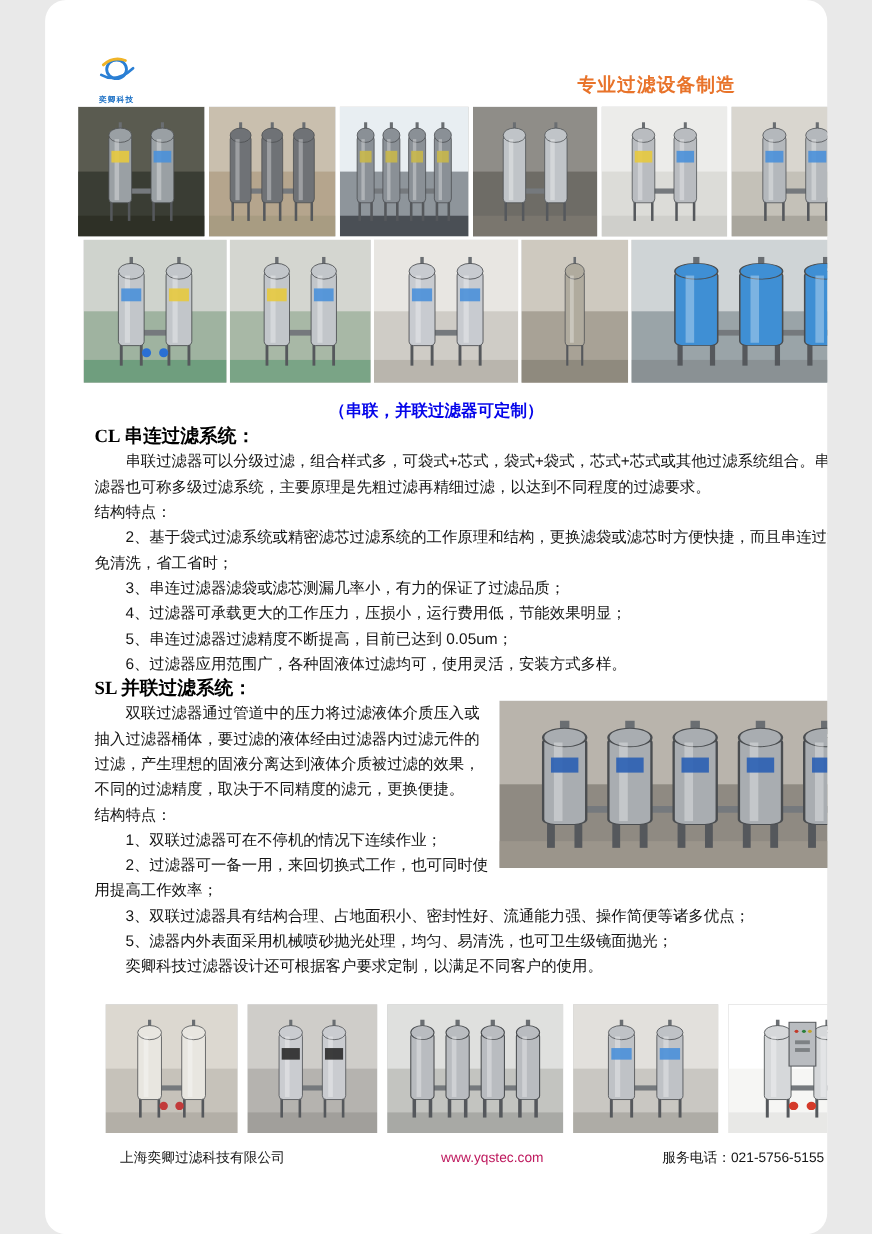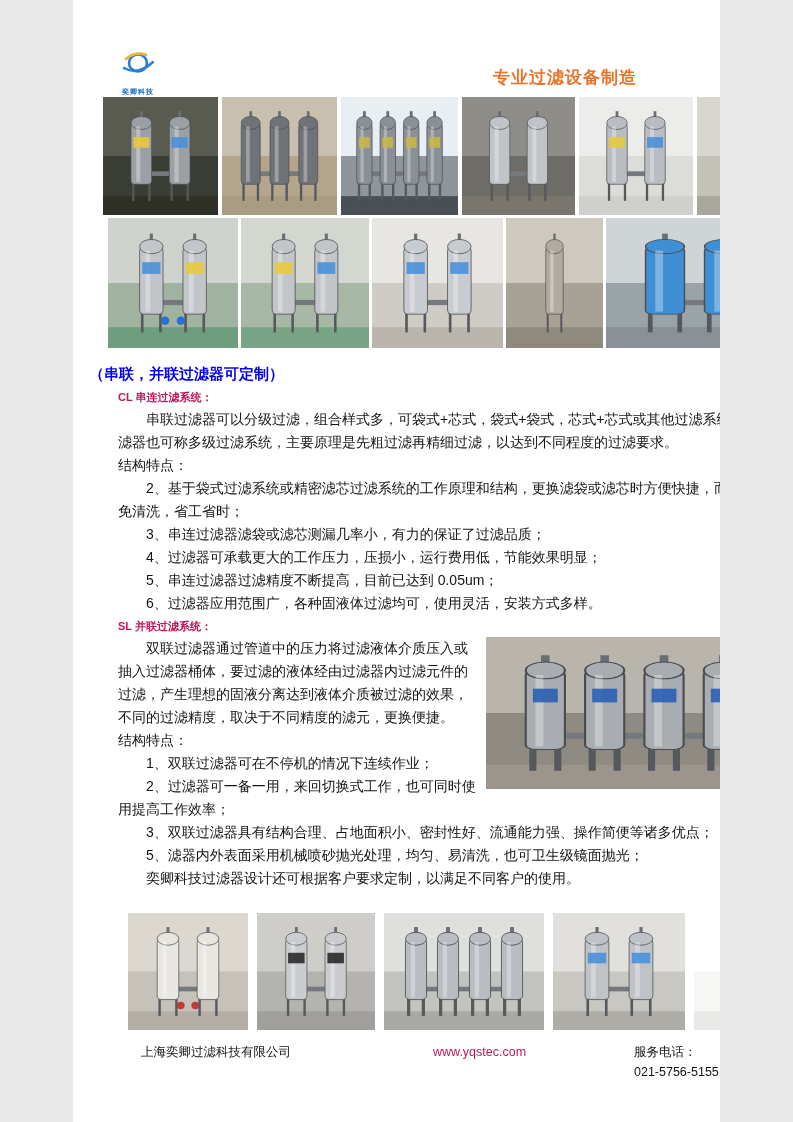--- a/index.html
+++ b/index.html
@@ -1,37 +1,37 @@
 <!DOCTYPE html>
 <html><head>
 <meta charset="utf-8">
 <style>
   html,body{margin:0;padding:0;background:#e9e9e9;}
   .page{
-    position:relative;width:647px;height:1122px;margin:0 auto;
+    position:relative;width:711px;height:1122px;margin:0 auto;
     background:#ffffff;overflow:hidden;
     font-family:"Liberation Sans","DejaVu Sans",sans-serif;
-    color:#141414;font-size:14px;line-height:23px;
+    color:#141414;font-size:14px;line-height:23px;border-radius:19px;
   }
   
   .logo{position:absolute;left:33px;top:50px;width:64px;text-align:center;}
   .logo-text{font-size:7px;font-weight:bold;color:#1a6fc4;letter-spacing:1px;line-height:9px;}
   .slogan{position:absolute;right:83px;top:66px;font-size:17px;font-weight:bold;color:#E8732A;letter-spacing:1px;}
   
   .photo-row{position:absolute;display:flex;}
   .row1{left:30px;top:97px;height:118px;gap:4px;}
   .row2{left:35px;top:218px;height:130px;gap:3px;}
   .row3{left:55px;top:913px;height:117px;gap:9px;}
   .photo{flex:0 0 auto;height:100%;overflow:hidden;background:#ccc;}
   .photo svg{display:block;}
   
-  .doc-title{position:absolute;top:362px;left:0;width:100%;text-align:left;
-    font-size:15px;font-weight:bold;color:#0505EA;padding-left:16px;}
+  .doc-title{position:absolute;top:362px;left:0;width:100%;text-align:center;
+    font-size:15px;font-weight:bold;color:#0505EA;}
   .content{position:absolute;top:386px;left:45px;width:706px;}
-  .h-blue{color:#be185d;font-weight:bold;font-size:11px;line-height:22px;}
+  .h-blue{color:#000000;font-weight:bold;font-size:17px;line-height:22px;font-family:Liberation Serif, serif;}
   .indent{text-indent:2em;margin:0;}
   .bold{font-weight:normal;margin:0;}
   .features p{text-indent:2em;margin:0;}
   .sl-photo{float:right;width:356px;height:152px;margin:0 -18px 4px 10px;overflow:hidden;}
   .clear{clear:both;}
   
   .footer{position:absolute;top:1042px;left:0;width:100%;height:24px;font-size:12.5px;line-height:20px;}
   .footer-company{position:absolute;left:48px;margin-left:20px;}
   .footer-site{position:absolute;left:360px;color:#be185d;text-decoration:none;}
   .footer-phone{position:absolute;left:561px;}

